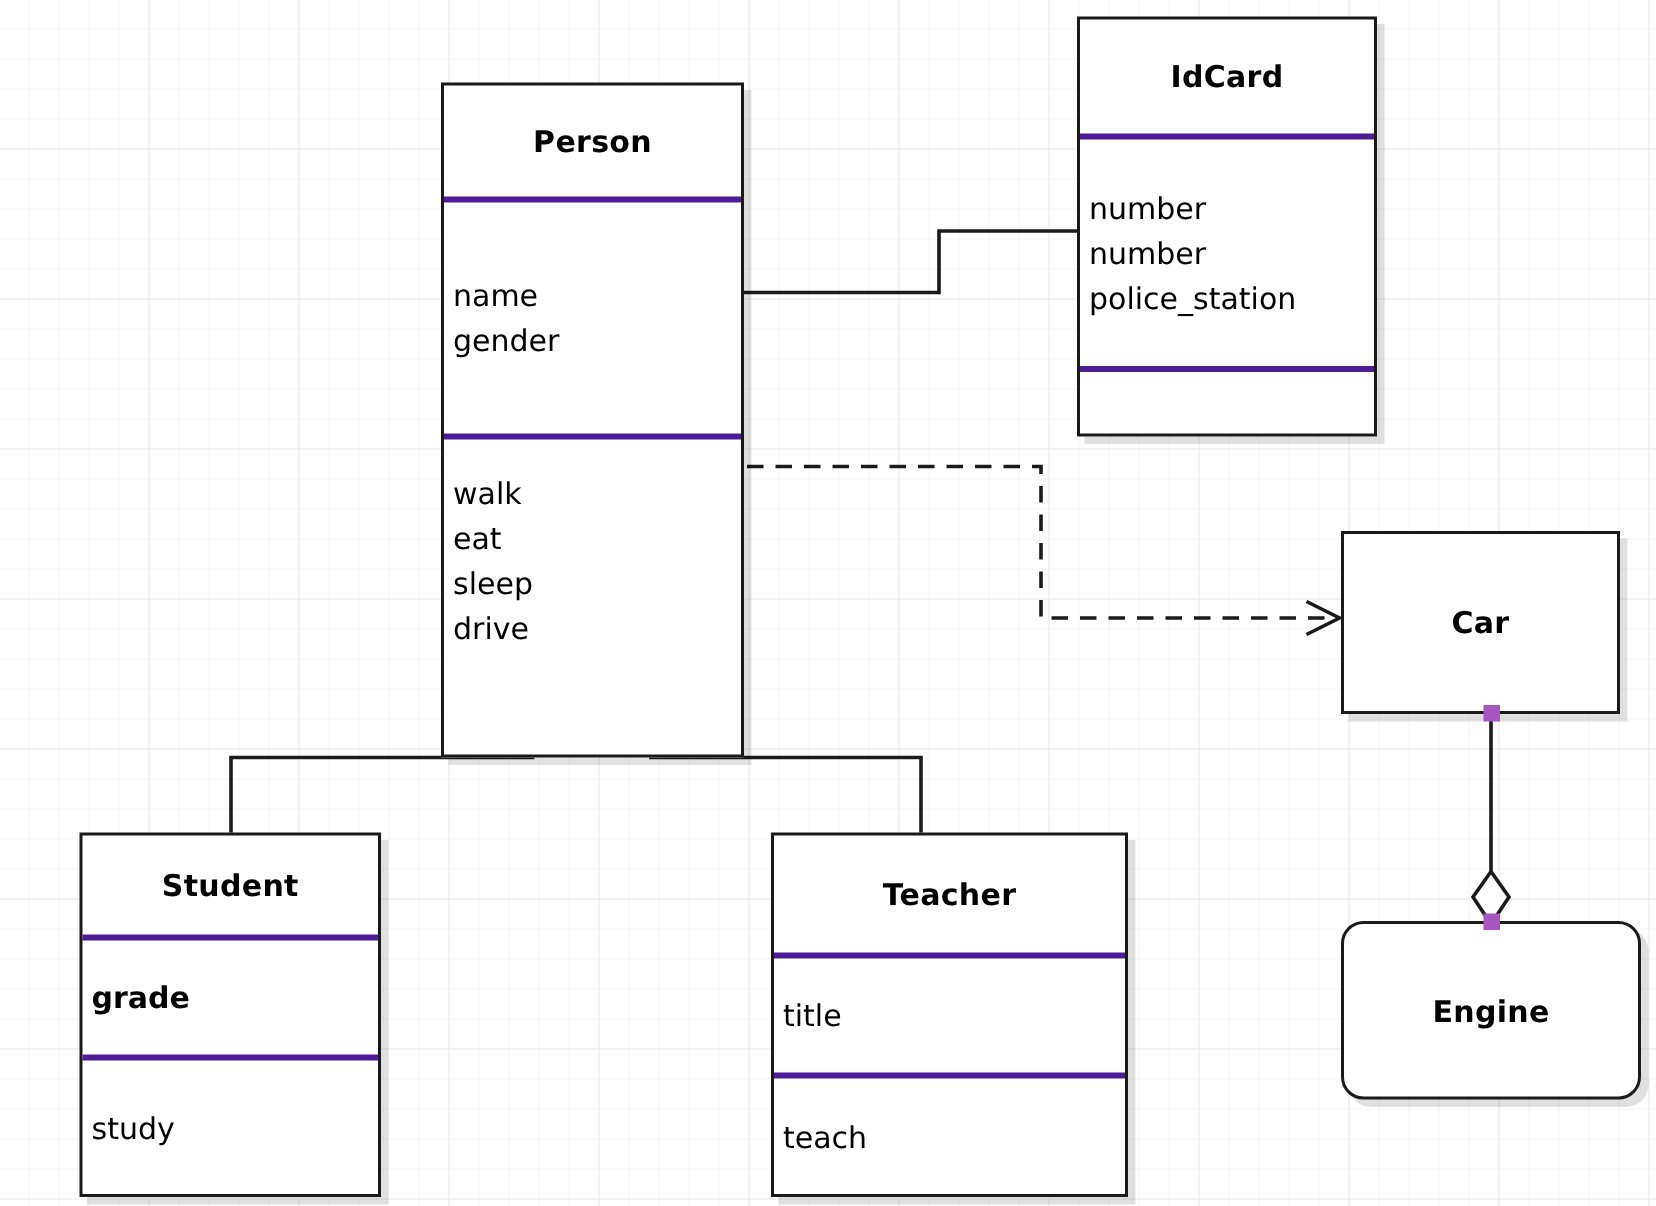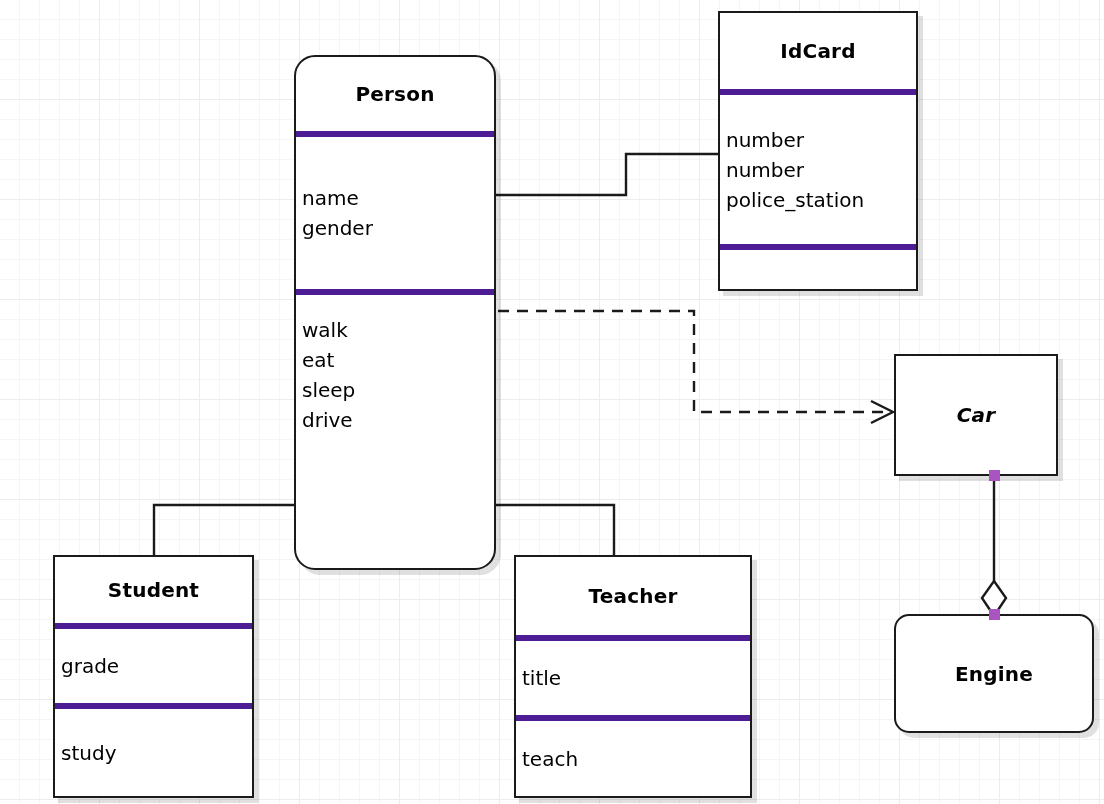--- a/index.html
+++ b/index.html
@@ -42,21 +42,21 @@
     border: 2px solid #1a1a1a;
     box-shadow: 5px 5px 0 0 rgba(0, 0, 0, 0.12);
     z-index: 2;
   }
   .compartment {
     box-sizing: border-box;
     position: relative;
     overflow: hidden;
   }
   .compartment + .compartment {
-    border-top: 6px solid #4c1d95;
+    border-top: 4px solid #4c1d95;
     justify-content: center;
   }
   .class-title {
     display: flex;
     align-items: center;
     justify-content: center;
     font-weight: bold;
     font-size: 20px;
     color: #000000;
     letter-spacing: 0.2px;
@@ -109,21 +109,21 @@
       <path d="M 614 556 L 614 505 L 434 505 L 434 478" fill="none" stroke="#1a1a1a" stroke-width="2.4" stroke-linejoin="miter"></path>
       <polygon points="434,455 422,479 446,479" fill="#ffffff" stroke="#1a1a1a" stroke-width="2.4" stroke-linejoin="miter"></polygon>
     </g>
 
     <g>
       <path d="M 994 476 L 994 581" fill="none" stroke="#1a1a1a" stroke-width="2.4"></path>
       <polygon points="994,581 1006,598 994,616 982,598" fill="#ffffff" stroke="#1a1a1a" stroke-width="2.4" stroke-linejoin="miter"></polygon>
     </g>
   </svg>
 
-  <div class="uml-class" style="left:294px; top:55px; width:202px; height:515px;border-radius:21px;">
+  <div class="uml-class" style="left:294px; top:55px; width:202px; height:450px;">
     <div class="compartment class-title" style="height:74px;">Person</div>
     <div class="compartment member-list" style="height:158px;">
       <div class="member">name</div>
       <div class="member">gender</div>
     </div>
     <div class="compartment member-list" style="height:166px;">
       <div class="member">walk</div>
       <div class="member">eat</div>
       <div class="member">sleep</div>
       <div class="member">drive</div>
@@ -135,39 +135,39 @@
     <div class="compartment member-list" style="height:155px;">
       <div class="member">number</div>
       <div class="member">number</div>
       <div class="member">police_station</div>
     </div>
     <div class="compartment empty-compartment" style="height:45px;"></div>
   </div>
 
   <div class="uml-class" style="left:53px; top:555px; width:201px; height:243px;">
     <div class="compartment class-title" style="height:66px;">Student</div>
-    <div class="compartment member-list" style="height:80px;">
+    <div class="compartment member-list" style="height:80px;font-weight:bold;">
       <div class="member">grade</div>
     </div>
     <div class="compartment member-list" style="height:94px;">
       <div class="member">study</div>
     </div>
   </div>
 
   <div class="uml-class" style="left:514px; top:555px; width:238px; height:243px;">
     <div class="compartment class-title" style="height:78px;">Teacher</div>
     <div class="compartment member-list" style="height:80px;">
       <div class="member">title</div>
     </div>
     <div class="compartment member-list" style="height:81px;">
       <div class="member">teach</div>
     </div>
   </div>
 
-  <div class="uml-class" style="left:894px; top:354px; width:164px; height:122px;font-style:italic;">
+  <div class="uml-class" style="left:894px; top:354px; width:186px; height:122px;">
     <div class="compartment class-title" style="height:118px;">Car</div>
   </div>
 
   <div class="uml-class" style="left:894px; top:614px; width:200px; height:119px;border-radius:15px;">
     <div class="compartment class-title" style="height:115px;">Engine</div>
   </div>
 
   <div class="handle" style="left:989px; top:470px; background:#a855c0;"></div>
   <div class="handle" style="left:989px; top:609px; background:#a855c0;"></div>
 

